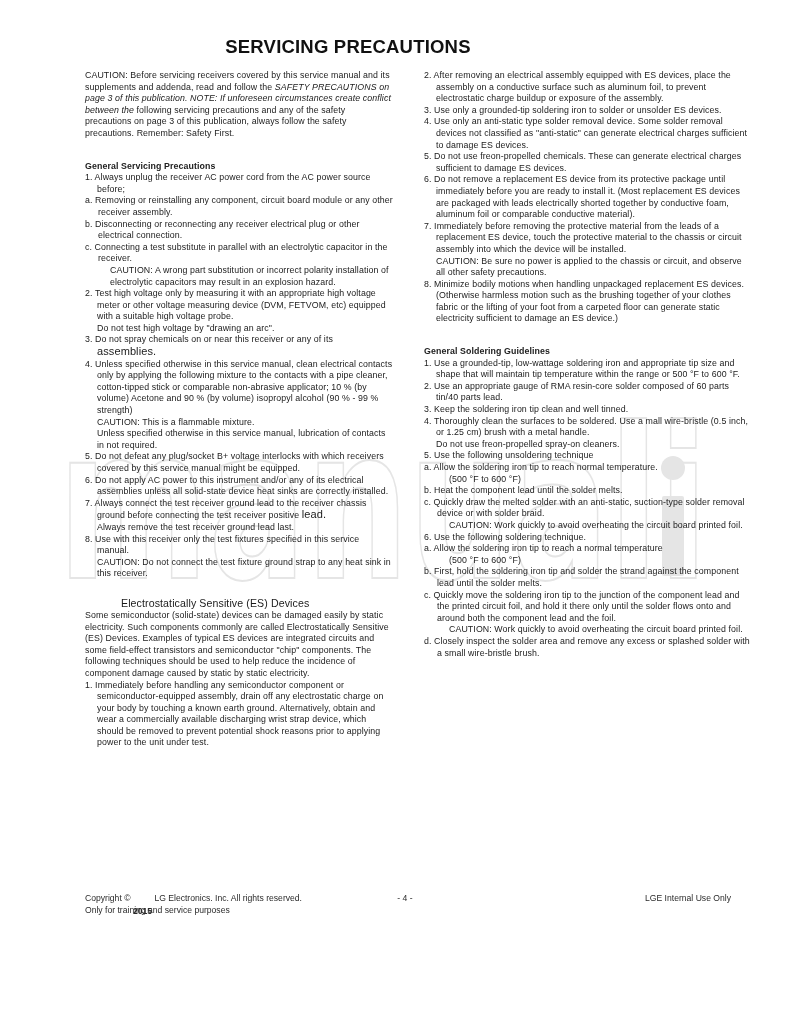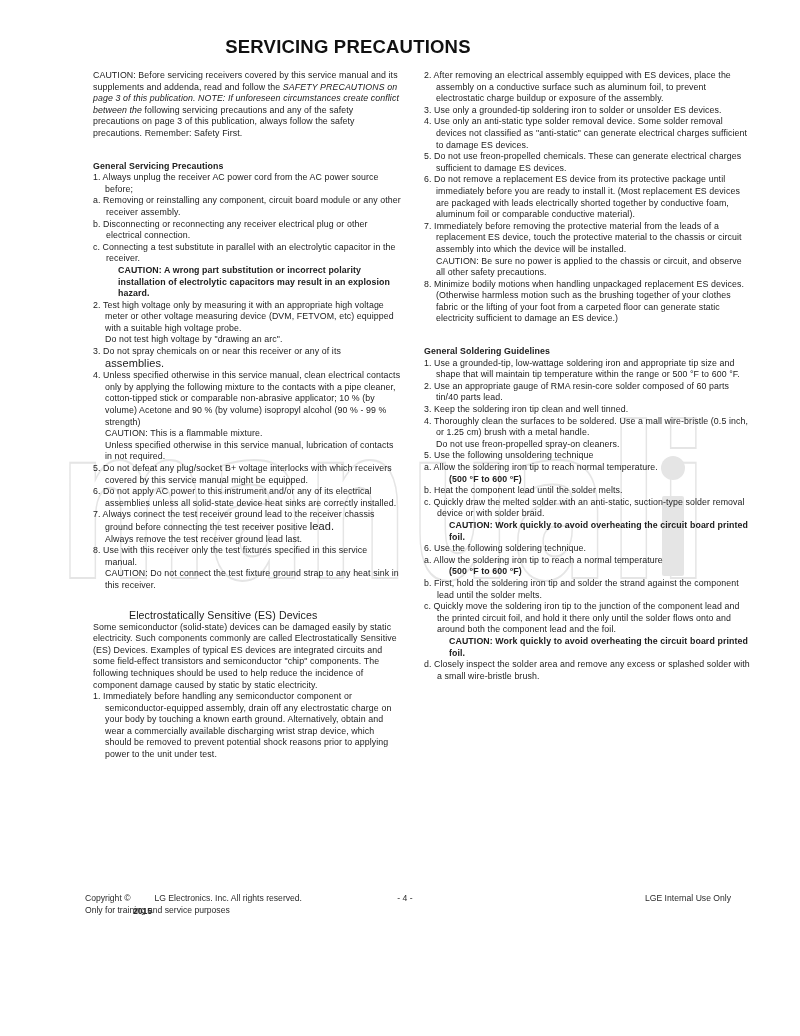--- a/index.html
+++ b/index.html
@@ -3,27 +3,27 @@
 <meta charset="utf-8">
 <style>
   html,body{margin:0;padding:0;background:#ffffff;}
   .page{position:relative;width:800px;height:1036px;background:#fff;overflow:hidden;
         font-family:"Liberation Sans",sans-serif;color:#212121;}
   .watermark{position:absolute;left:50px;top:408px;z-index:0;}
   .title{position:absolute;top:36px;left:0;width:696px;margin:0;text-align:center;
          font-size:18.5px;font-weight:bold;letter-spacing:.2px;color:#111;z-index:2;}
   .col{position:absolute;top:70px;font-size:8.8px;line-height:11.6px;z-index:1;
        letter-spacing:.1px;}
-  .col-left{left:93px;width:308px;}
+  .col-left{left:85px;width:308px;}
   .col-right{left:424px;width:328px;}
   .blk{margin:0;}
   .li1{padding-left:12px;text-indent:-12px;}
   .li2{margin-left:0;padding-left:13px;text-indent:-13px;}
   .cont1{margin-left:12px;}
-  .cont2{margin-left:25px;font-weight:bold;}
+  .cont2{margin-left:25px;}
   .head{margin-top:21px;font-weight:bold;}
   .headbig{margin-top:17px;font-size:10.6px;line-height:13px;color:#1a1a1a;padding-left:36px;}
   span.i{font-style:italic;}
   span.b{font-size:11px;}
   .footer{position:absolute;left:85px;top:893px;width:650px;height:30px;
           font-size:8.6px;line-height:11.5px;color:#2a2a2a;z-index:2;}
   .f-left{position:absolute;left:0;top:0;}
   .f-center{position:absolute;left:290px;top:0;width:60px;text-align:center;}
   .f-right{position:absolute;right:4px;top:0;}
   .yr{position:relative;top:13px;font-weight:bold;}

